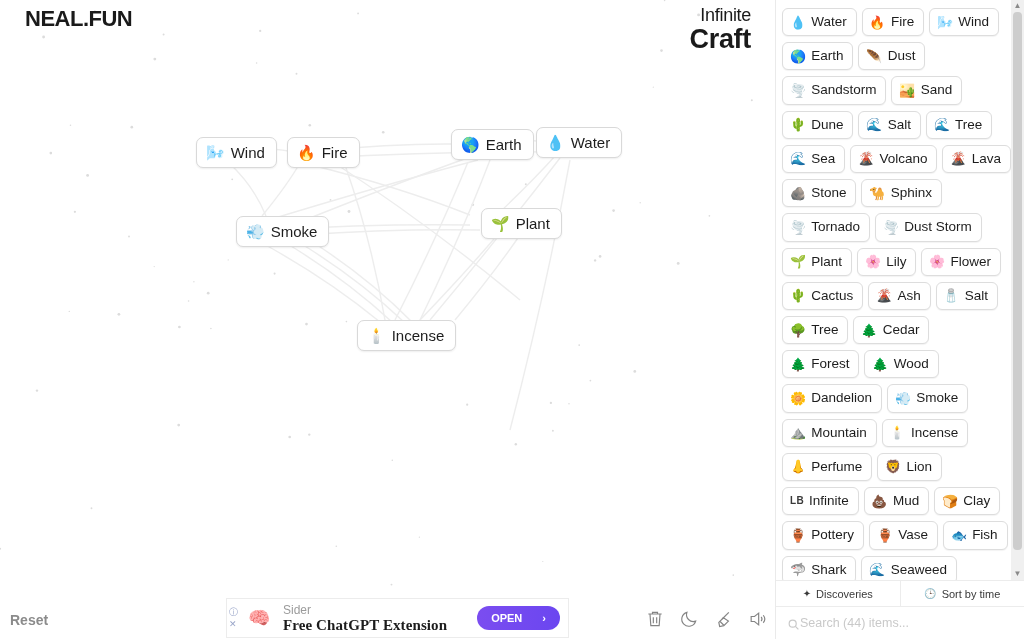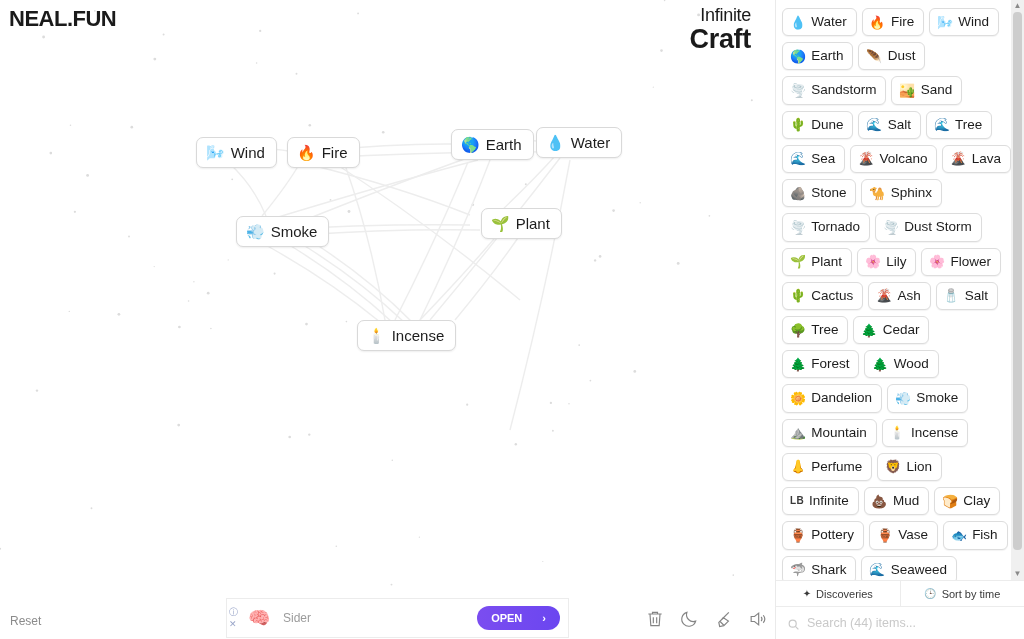--- a/index.html
+++ b/index.html
@@ -17,21 +17,21 @@
     width: 775px; height: 639px;
     background: #fff;
     overflow: hidden;
   }
   #starfield { position: absolute; left: 0; top: 0; width: 775px; height: 639px; pointer-events: none; }
 
   #edges { position: absolute; left: 0; top: 0; width: 775px; height: 639px; pointer-events: none; }
 
   
   #brand-neal {
-    position: absolute; left: 9px; top: 6px;
+    position: absolute; left: 25px; top: 6px;
     font-family: "Liberation Sans", sans-serif;
     font-size: 22px; font-weight: 700; letter-spacing: -0.5px;
     color: #1a1a1a;
   }
   #brand-game {
     position: absolute; right: 24px; top: 6px;
     text-align: right; line-height: 1.08; color: #1a1a1a; margin-left: 23px;
   }
   #brand-game .ln1 { font-size: 18px; font-weight: 400; letter-spacing: -0.3px; }
   #brand-game .ln2 { font-size: 27px; font-weight: 700; letter-spacing: -0.3px; }
@@ -48,22 +48,23 @@
     font-size: 15px; color: #1d1d1d;
     white-space: nowrap;
     cursor: grab;
     z-index: 5;
   }
   .node .em { font-size: 15px; line-height: 1; }
 
   
   #reset-button {
     position: absolute; left: 10px; bottom: 11px;
-    font-size: 12px; color: #8b8b8b; cursor: pointer;
+    font-size: 14px; color: #8b8b8b; cursor: pointer;
     z-index: 20;
+    font-weight: bold;
   }
 
   
   #canvas-tools {
     position: absolute; right: 8px; bottom: 8px;
     display: flex; align-items: center; gap: 14px;
     z-index: 20;
   }
   #canvas-tools .tool { width: 20px; height: 22px; cursor: pointer; opacity: .72; }
   #canvas-tools .tool svg { display: block; }
@@ -158,21 +159,21 @@
     flex: 1;
     display: flex; align-items: center; justify-content: center; gap: 5px;
     font-size: 11px; color: #3a3a3a;
     cursor: pointer;
   }
   .side-tab + .side-tab { border-left: 1px solid #ececec; }
   .side-tab .ticon { font-size: 10px; }
 
   #sidebar-search {
     height: 26px; border-top: 1px solid #ececec;
-    display: flex; align-items: center; gap: 7px;
+    display: flex; align-items: center; 
     padding: 16px 11px;
   }
   #search-input {
     flex: 1; border: none; outline: none;
     font-family: "Liberation Sans", sans-serif;
     font-size: 12.5px; color: #333; background: transparent;
   }
   #search-input::placeholder { color: #c9c9c9; }
   #search-icon-wrap { width: 13px; height: 13px; color: #c9c9c9; }
 </style>
@@ -350,20 +351,21 @@
     </div>
 
     <div id="ad-banner">
       <div id="ad-marks">
         <span>ⓘ</span>
         <span>✕</span>
       </div>
       <div id="ad-icon">🧠</div>
       <div id="ad-text">
         <div id="ad-kicker">Sider</div>
+        <div id="ad-title">Free ChatGPT Extension</div>
       </div>
       <div id="ad-cta">
         <span>OPEN</span>
         <span>›</span>
       </div>
     </div>
   </div>
 
   <div id="sidebar">
 

